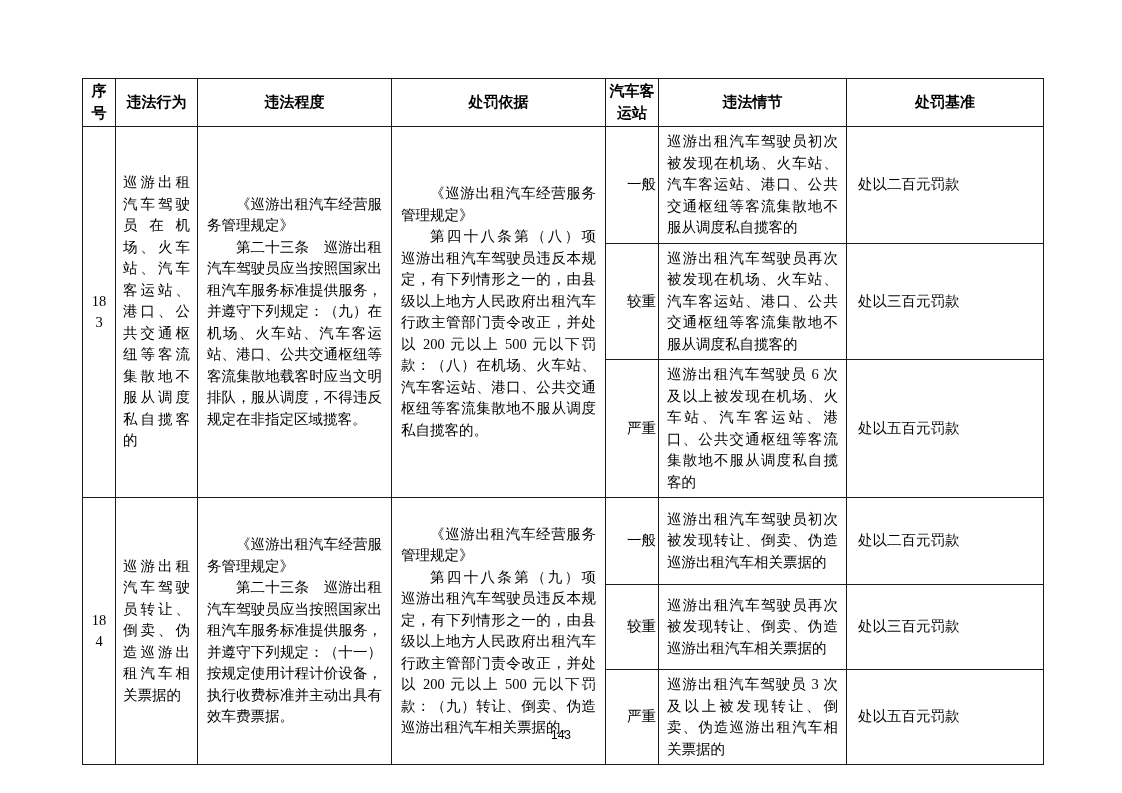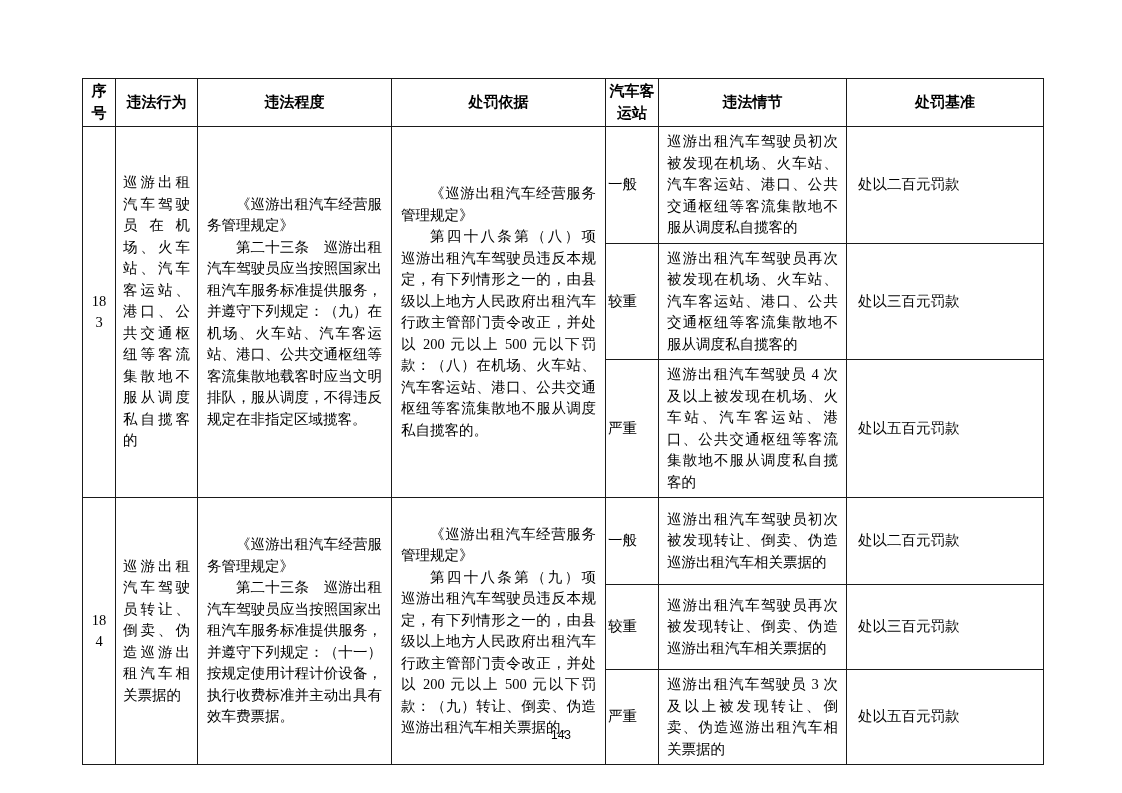--- a/index.html
+++ b/index.html
@@ -56,21 +56,21 @@
   td.basis {
     text-align: justify;
     text-justify: inter-character;
     padding: 4px 9px;
   }
   td.basis p {
     margin: 0;
     text-indent: 2em;
   }
   td.degree {
-    text-align: left;
+    text-align: right;
     padding: 2px 2px;
   }
   td.circ {
     text-align: justify;
     text-justify: inter-character;
     padding: 4px 8px;
   }
   td.pen {
     text-align: left;
     padding: 4px 11px;
@@ -126,21 +126,21 @@
       <td class="circ">巡游出租汽车驾驶员初次被发现在机场、火车站、汽车客运站、港口、公共交通枢纽等客流集散地不服从调度私自揽客的</td>
       <td class="pen">处以二百元罚款</td>
     </tr>
     <tr class="r1b">
       <td class="degree">较重</td>
       <td class="circ">巡游出租汽车驾驶员再次被发现在机场、火车站、汽车客运站、港口、公共交通枢纽等客流集散地不服从调度私自揽客的</td>
       <td class="pen">处以三百元罚款</td>
     </tr>
     <tr class="r1c">
       <td class="degree">严重</td>
-      <td class="circ">巡游出租汽车驾驶员 4 次及以上被发现在机场、火车站、汽车客运站、港口、公共交通枢纽等客流集散地不服从调度私自揽客的</td>
+      <td class="circ">巡游出租汽车驾驶员 6 次及以上被发现在机场、火车站、汽车客运站、港口、公共交通枢纽等客流集散地不服从调度私自揽客的</td>
       <td class="pen">处以五百元罚款</td>
     </tr>
 
     <tr class="r2a">
       <td class="serial" rowspan="3">184</td>
       <td class="behavior" rowspan="3">巡游出租汽车驾驶员转让、倒卖、伪造巡游出租汽车相关票据的</td>
       <td class="basis" rowspan="3">
         <p>《巡游出租汽车经营服务管理规定》</p>
         <p>第二十三条　巡游出租汽车驾驶员应当按照国家出租汽车服务标准提供服务，并遵守下列规定：（十一）按规定使用计程计价设备，执行收费标准并主动出具有效车费票据。</p>
       </td>

